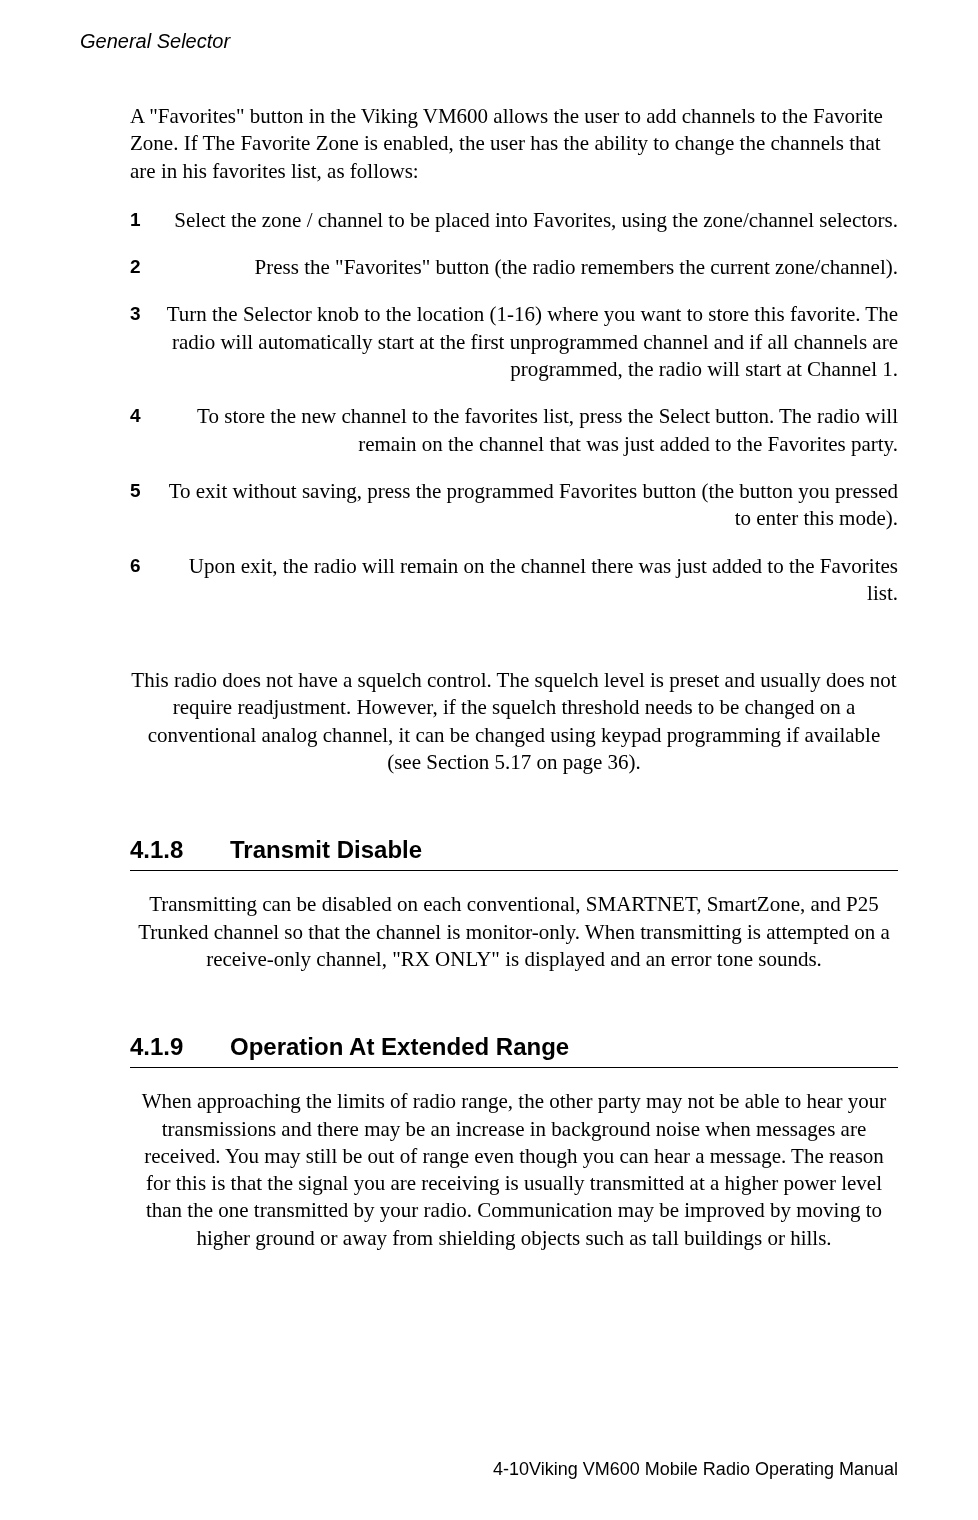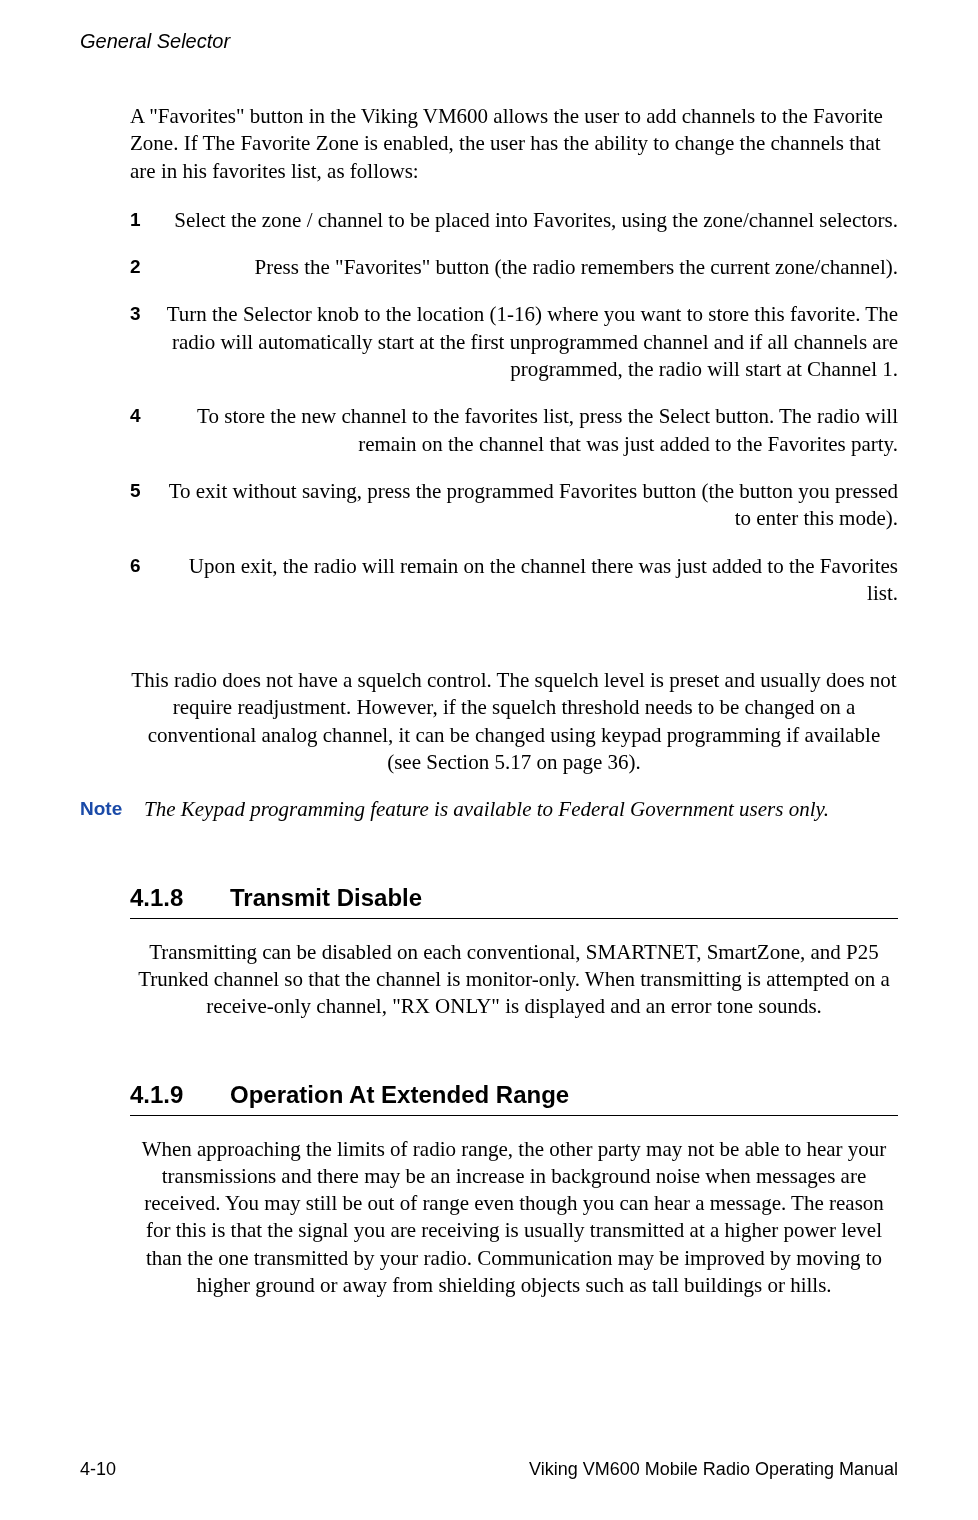--- a/index.html
+++ b/index.html
@@ -79,21 +79,21 @@
     font-style: italic;
     flex: 1;
     margin-left: 14px;
   }
   .footer {
     position: absolute;
     bottom: 40px;
     left: 80px;
     right: 80px;
     display: flex;
-    justify-content: space-between;
+    justify-content: flex-end;
     font-family: Arial, Helvetica, sans-serif;
     font-size: 18px;
   }
 </style>
 </head>
 <body>
 
 <div class="header-title">General Selector</div>
 
 <div class="content">
@@ -120,24 +120,20 @@
     <div class="list-num">5</div>
     <div class="list-text">To exit without saving, press the programmed Favorites button (the button you pressed to enter this mode).</div>
   </div>
   <div class="list-item">
     <div class="list-num">6</div>
     <div class="list-text">Upon exit, the radio will remain on the channel there was just added to the Favorites list.</div>
   </div>
 
   <div class="section-block">
     <p class="body-text">This radio does not have a squelch control. The squelch level is preset and usually does not require readjustment. However, if the squelch threshold needs to be changed on a conventional analog channel, it can be changed using keypad programming if available (see Section 5.17 on page 36).</p>
-    <div class="note-row">
-      <div class="note-label">Note</div>
-      <div class="note-text">The Keypad programming feature is available to Federal Government users only.</div>
-    </div>
   </div>
 
   <div class="section-block">
     <div class="section-heading">
       <span class="section-num">4.1.8</span><span>Transmit Disable</span>
     </div>
     <p class="body-text">Transmitting can be disabled on each conventional, SMARTNET, SmartZone, and P25 Trunked channel so that the channel is monitor-only. When transmitting is attempted on a receive-only channel, "RX ONLY" is displayed and an error tone sounds.</p>
   </div>
 
   <div class="section-block">

